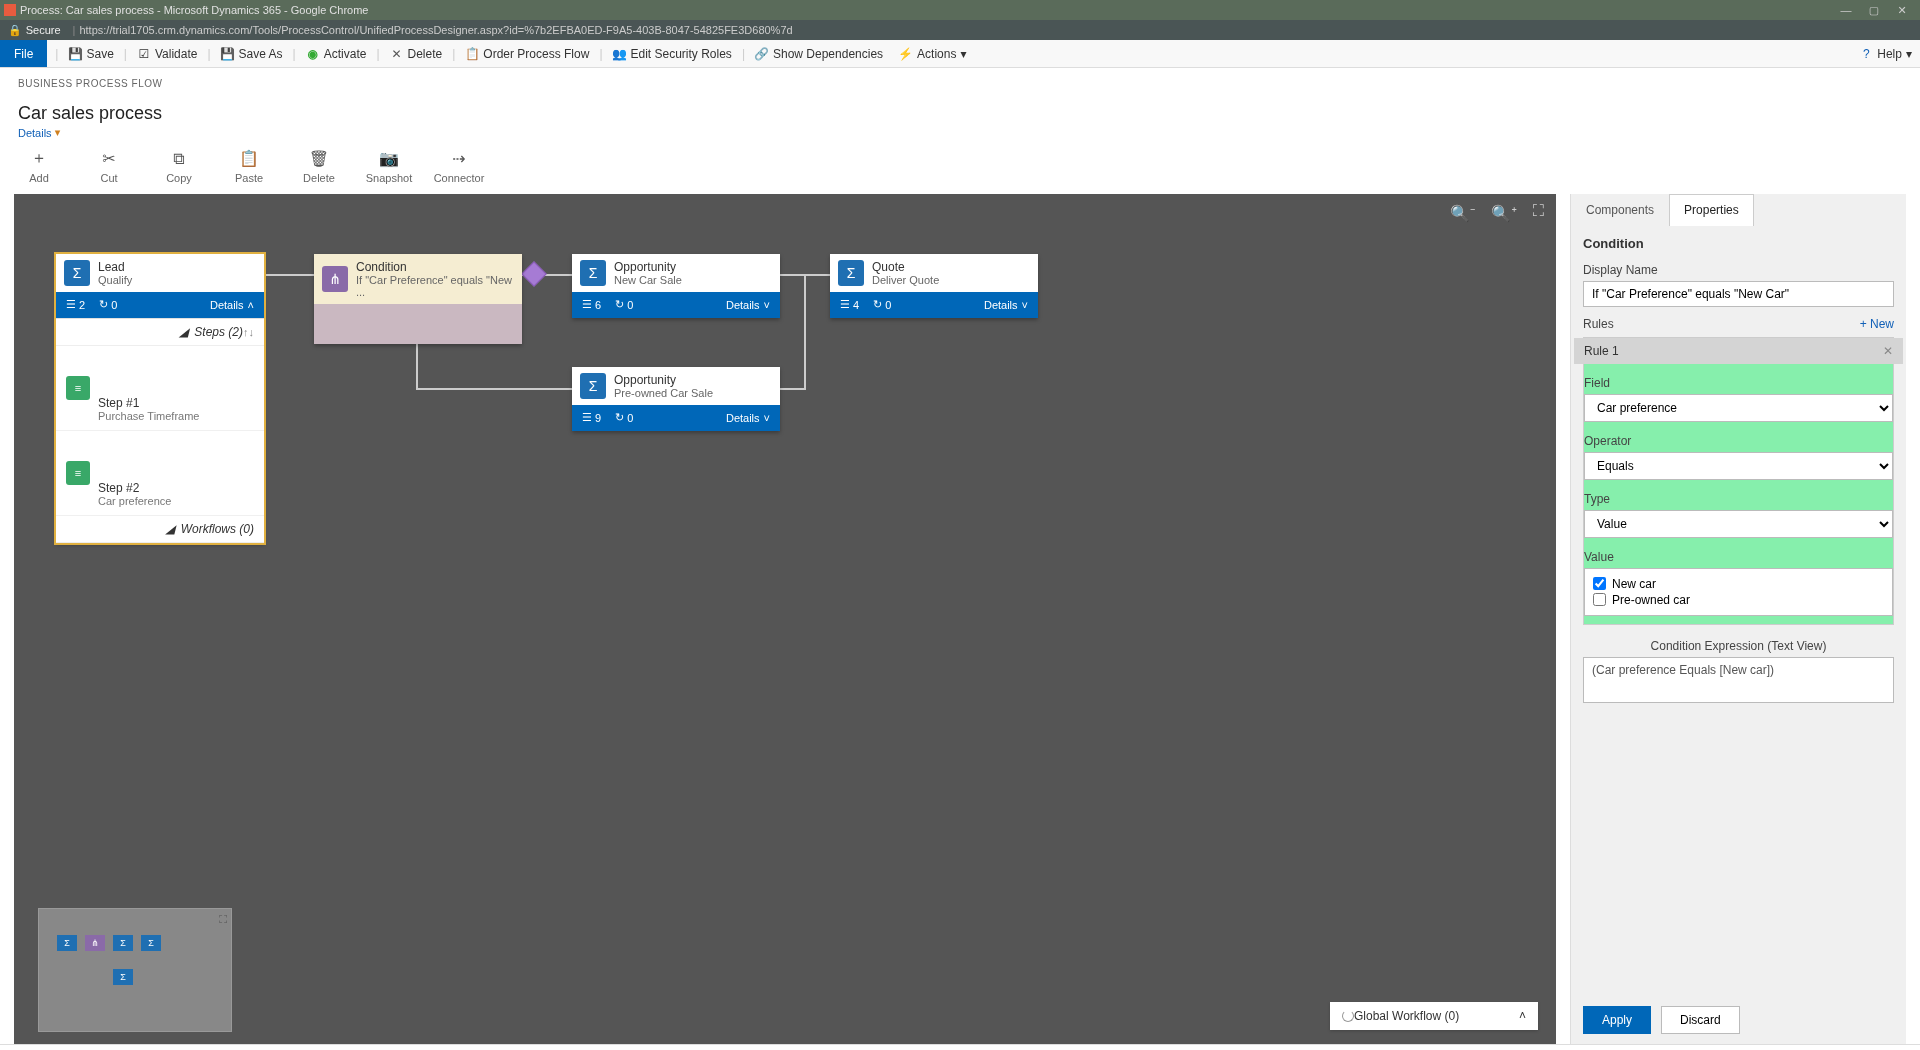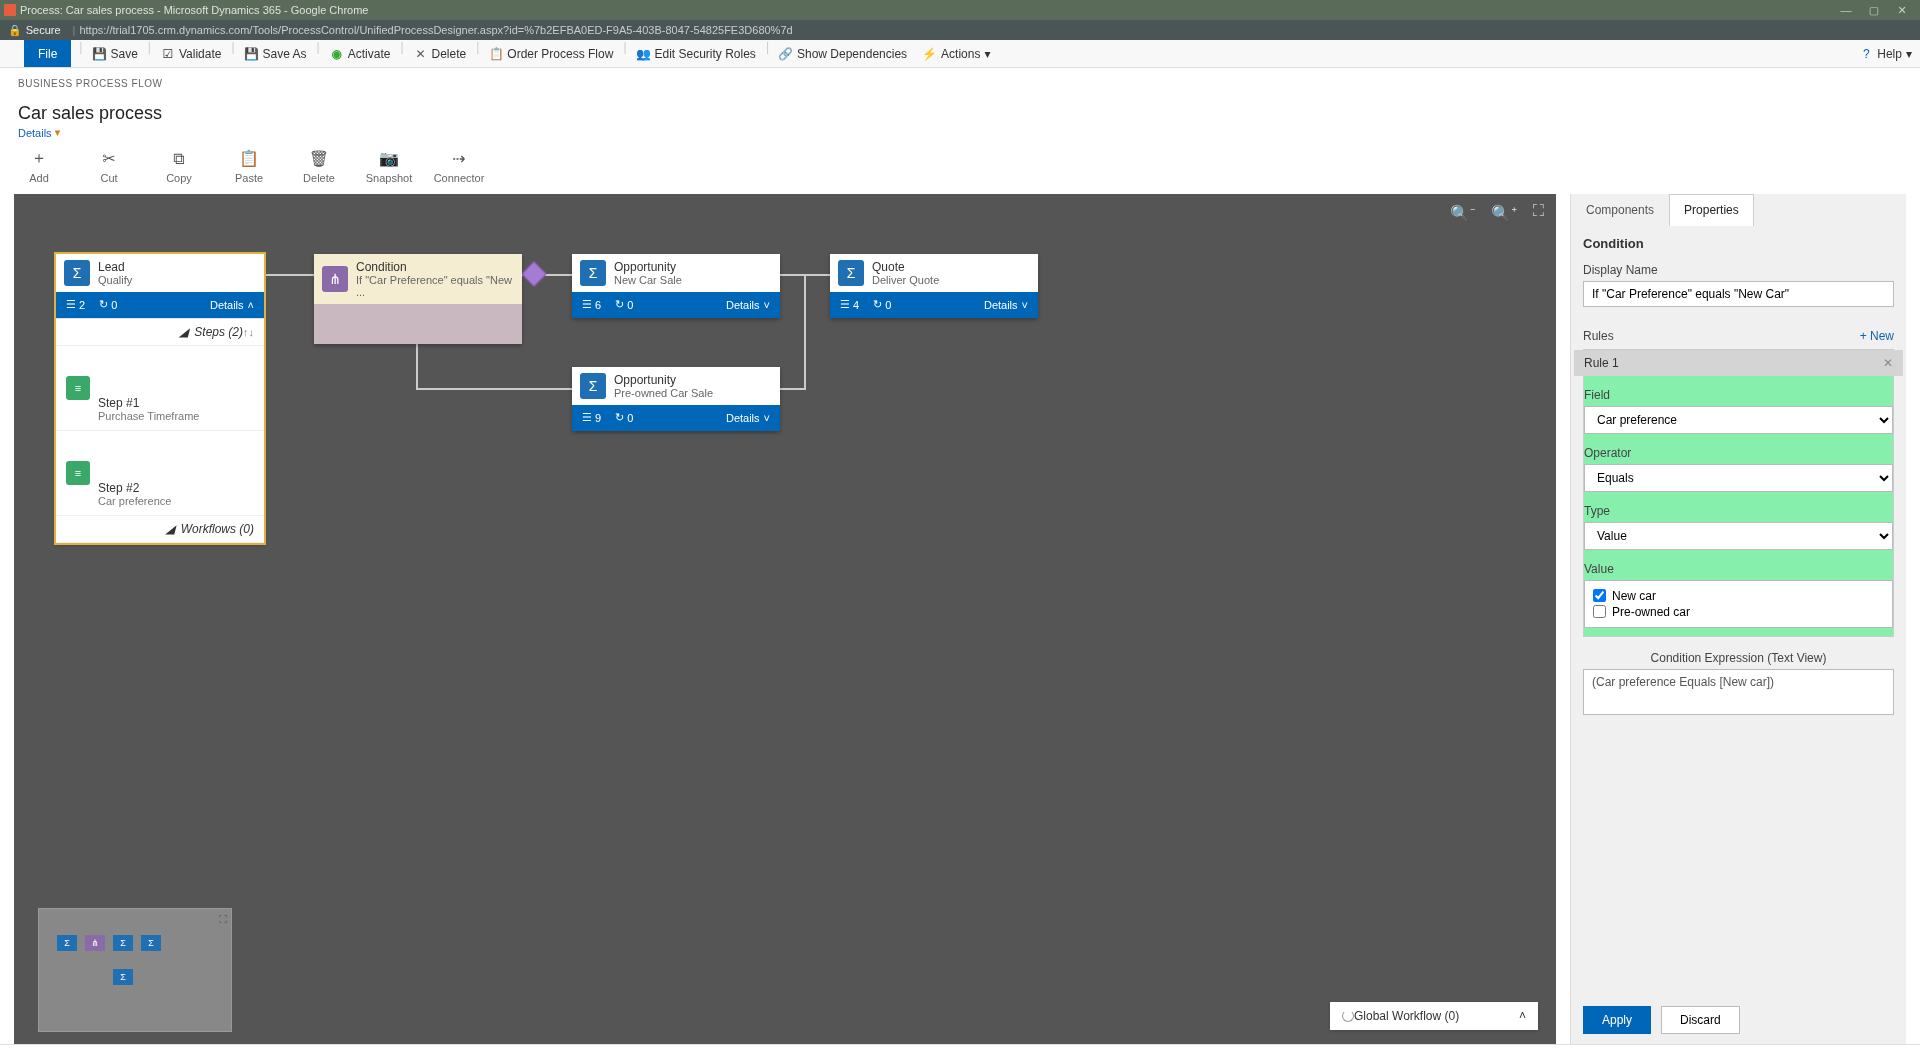--- a/index.html
+++ b/index.html
@@ -11,21 +11,21 @@
 .titlebar .title { flex: 1; }
 .titlebar .win-btn { width: 28px; text-align: center; color: #ccc; cursor: pointer; }
 
 
 .urlbar { height: 20px; background: #4a5555; color: #ccc; display: flex; align-items: center; padding: 0 8px; font-size: 11px; }
 .urlbar .lock { color: #aaa; margin-right: 4px; }
 .urlbar .secure { color: #eee; margin-right: 8px; }
 .urlbar .sep { color: #888; margin: 0 4px; }
 
 
-.cmdbar { height: 28px; background: #f8f8f8; border-bottom: 1px solid #ddd; display: flex; font-size: 12px; padding-left: 24px; }
+.cmdbar { height: 28px; background: #f8f8f8; border-bottom: 1px solid #ddd; display: flex; align-items: center; font-size: 12px; }
 .cmdbar .file-btn { background: #0066b8; color: #fff; padding: 6px 14px; height: 100%; display: flex; align-items: center; margin-right: 6px; }
 .cmdbar .cmd { display: flex; align-items: center; padding: 0 8px; height: 100%; color: #333; cursor: pointer; gap: 4px; }
 .cmdbar .vsep { color: #ccc; padding: 0 2px; }
 .cmdbar .spacer { flex: 1; }
 .cmdbar .ico { width: 14px; height: 14px; display: inline-flex; align-items: center; justify-content: center; }
 .ico.activate { color: #3a3; font-weight: bold; }
 .ico.delete { color: #555; }
 
 
 .header { padding: 10px 18px 6px; }
@@ -91,21 +91,21 @@
 
 
 .props { width: 336px; background: #f0f0f0; display: flex; flex-direction: column; border-left: 1px solid #ddd; margin-right: 14px;}
 .tabs { display: flex; }
 .tabs .tab { padding: 8px 14px; font-size: 12px; color: #555; cursor: pointer; border: 1px solid transparent; }
 .tabs .tab.active { background: #fff; border: 1px solid #ccc; border-bottom: none; color: #222; }
 .props-body { background: #f0f0f0; flex: 1; padding: 10px 12px; overflow-y: auto; position: relative; }
 .props-body h4 { font-size: 13px; font-weight: 600; margin-bottom: 8px; color: #333; }
 .props-body .lbl { font-size: 12px; color: #444; margin: 12px 0 4px; }
 .props-body input[type=text], .props-body select, .props-body .textarea { width: 100%; border: 1px solid #bbb; background: #fff; padding: 5px 8px; font-size: 12px; }
-.props-body .rules-head { display: flex; justify-content: space-between; align-items: center; margin-top: 22px; }
+.props-body .rules-head { display: flex; justify-content: space-between; align-items: center; margin-top: 10px; }
 .props-body .rules-head .new { color: #1160b7; font-size: 12px; cursor: pointer; }
 .rule-block { background: #86efac; border: 1px solid #ccc; padding: 8px 0; margin-top: 6px; position: relative;}
 .rule-block .rule-title { background: #d4d4d4; margin: -8px -10px 8px; padding: 6px 10px; font-size: 12px; color: #333; display:flex; justify-content: space-between;}
 .rule-block .rule-title .x { color: #888; cursor: pointer; }
 .value-box { background: #fff; border: 1px solid #bbb; padding: 6px 8px; font-size: 12px; }
 .value-box label { display: flex; align-items: center; gap: 6px; margin: 2px 0; }
 .textarea { height: 46px; font-size: 12px; color: #555; }
 
 .props-footer { padding: 10px 12px; display: flex; gap: 10px; }
 .btn { padding: 6px 18px; font-size: 12px; border: 1px solid #bbb; background: #fff; cursor: pointer; }

